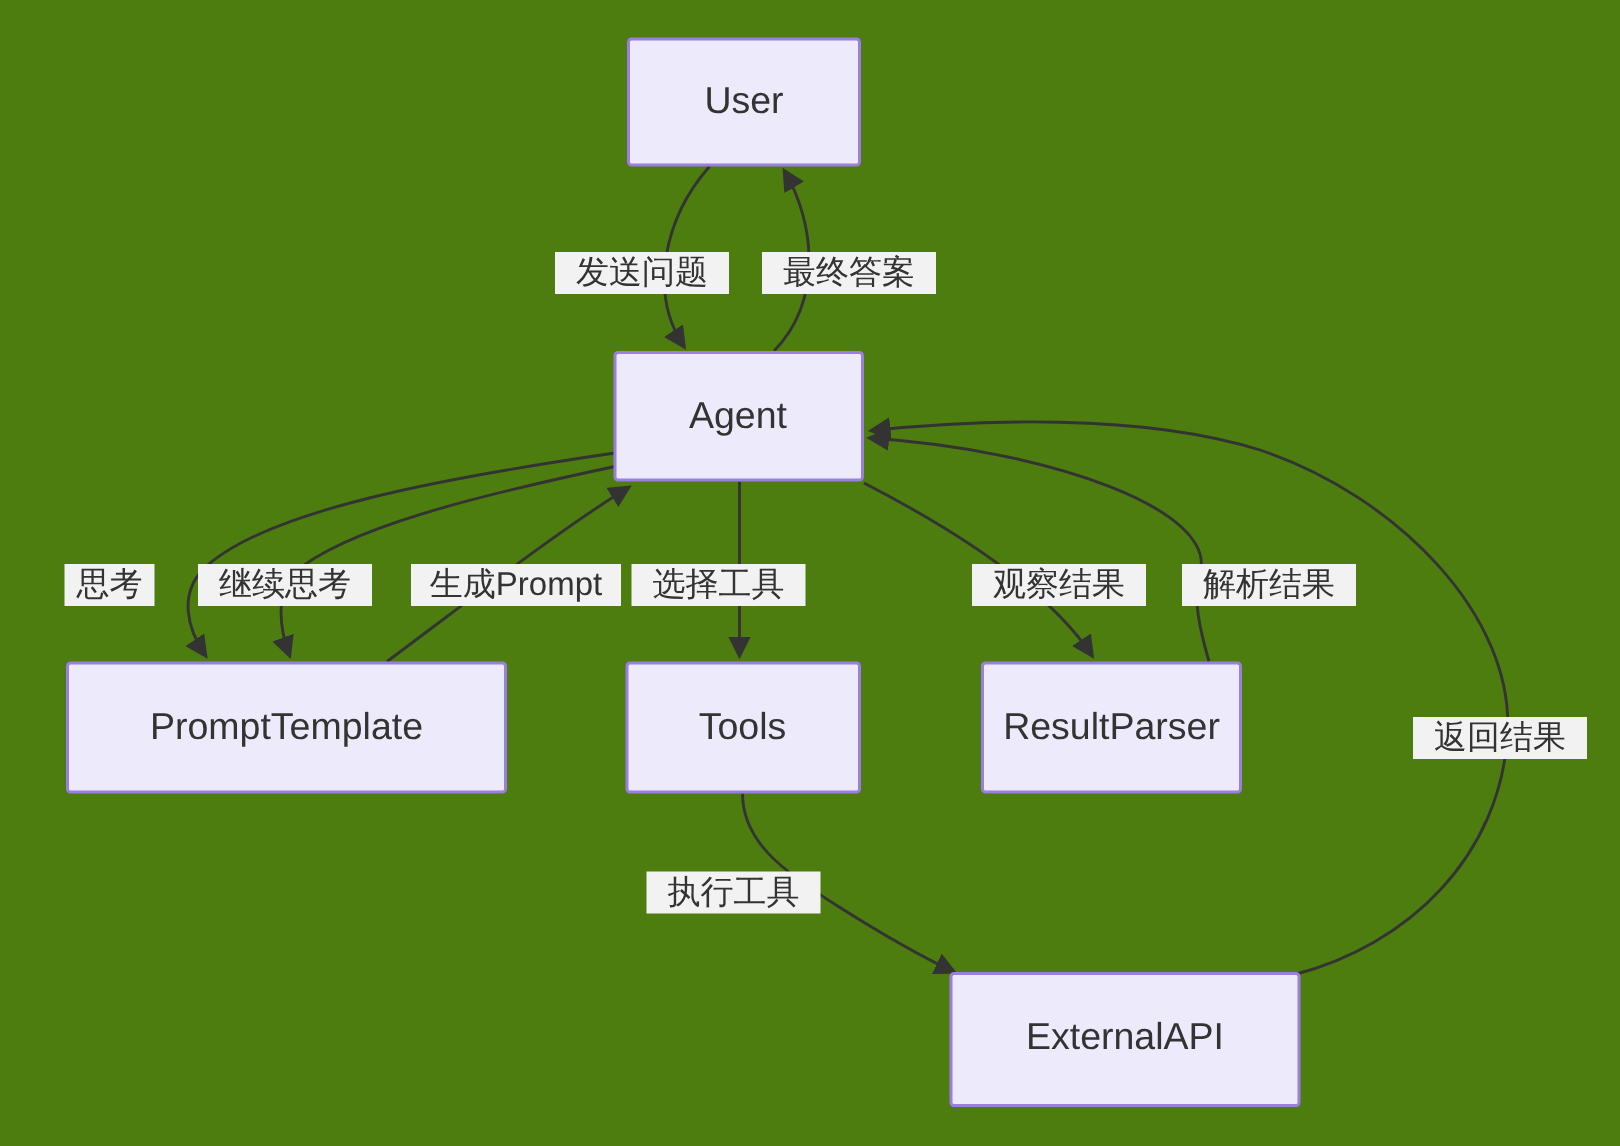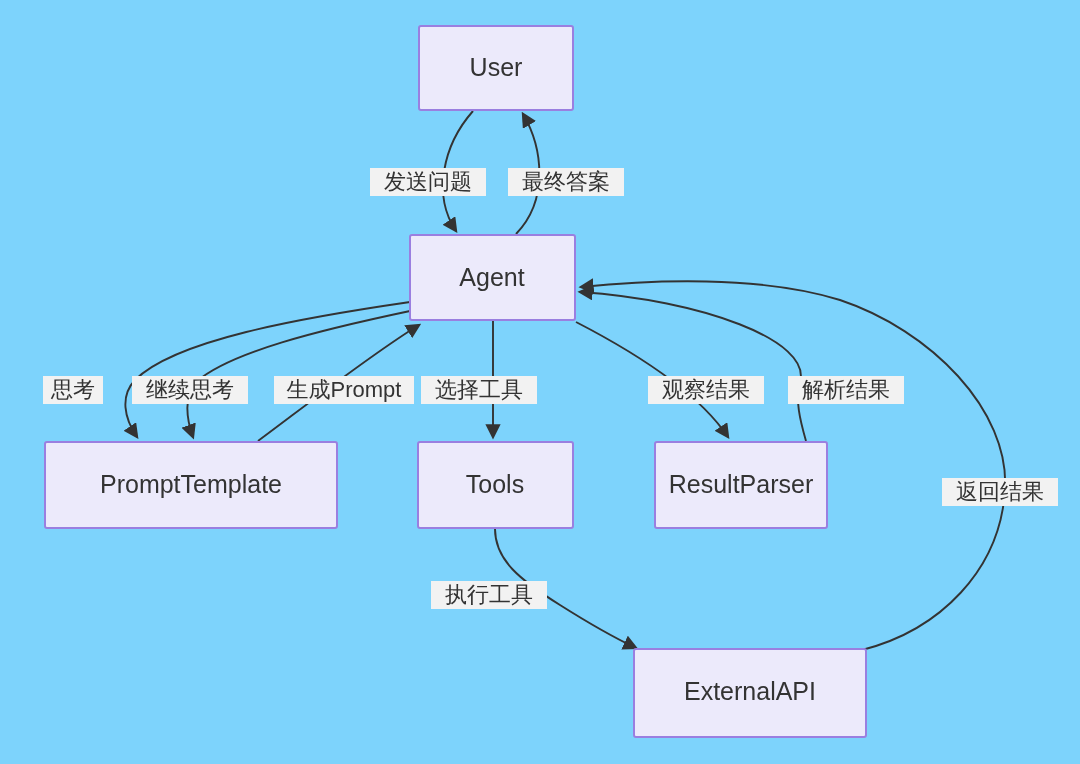--- a/index.html
+++ b/index.html
@@ -7,21 +7,21 @@
     padding: 0;
     background: #ffffff;
   }
   body {
     font-family: "Liberation Sans", "DejaVu Sans", sans-serif;
   }
   #canvas {
     position: relative;
     width: 1080px;
     height: 764px;
-    background: #7dd3fc;
+    background: #4d7c0f;
     overflow: hidden;
   }
   svg.diagram {
     position: absolute;
     top: 0;
     left: 0;
     width: 1080px;
     height: 764px;
   }
   .node-rect {

